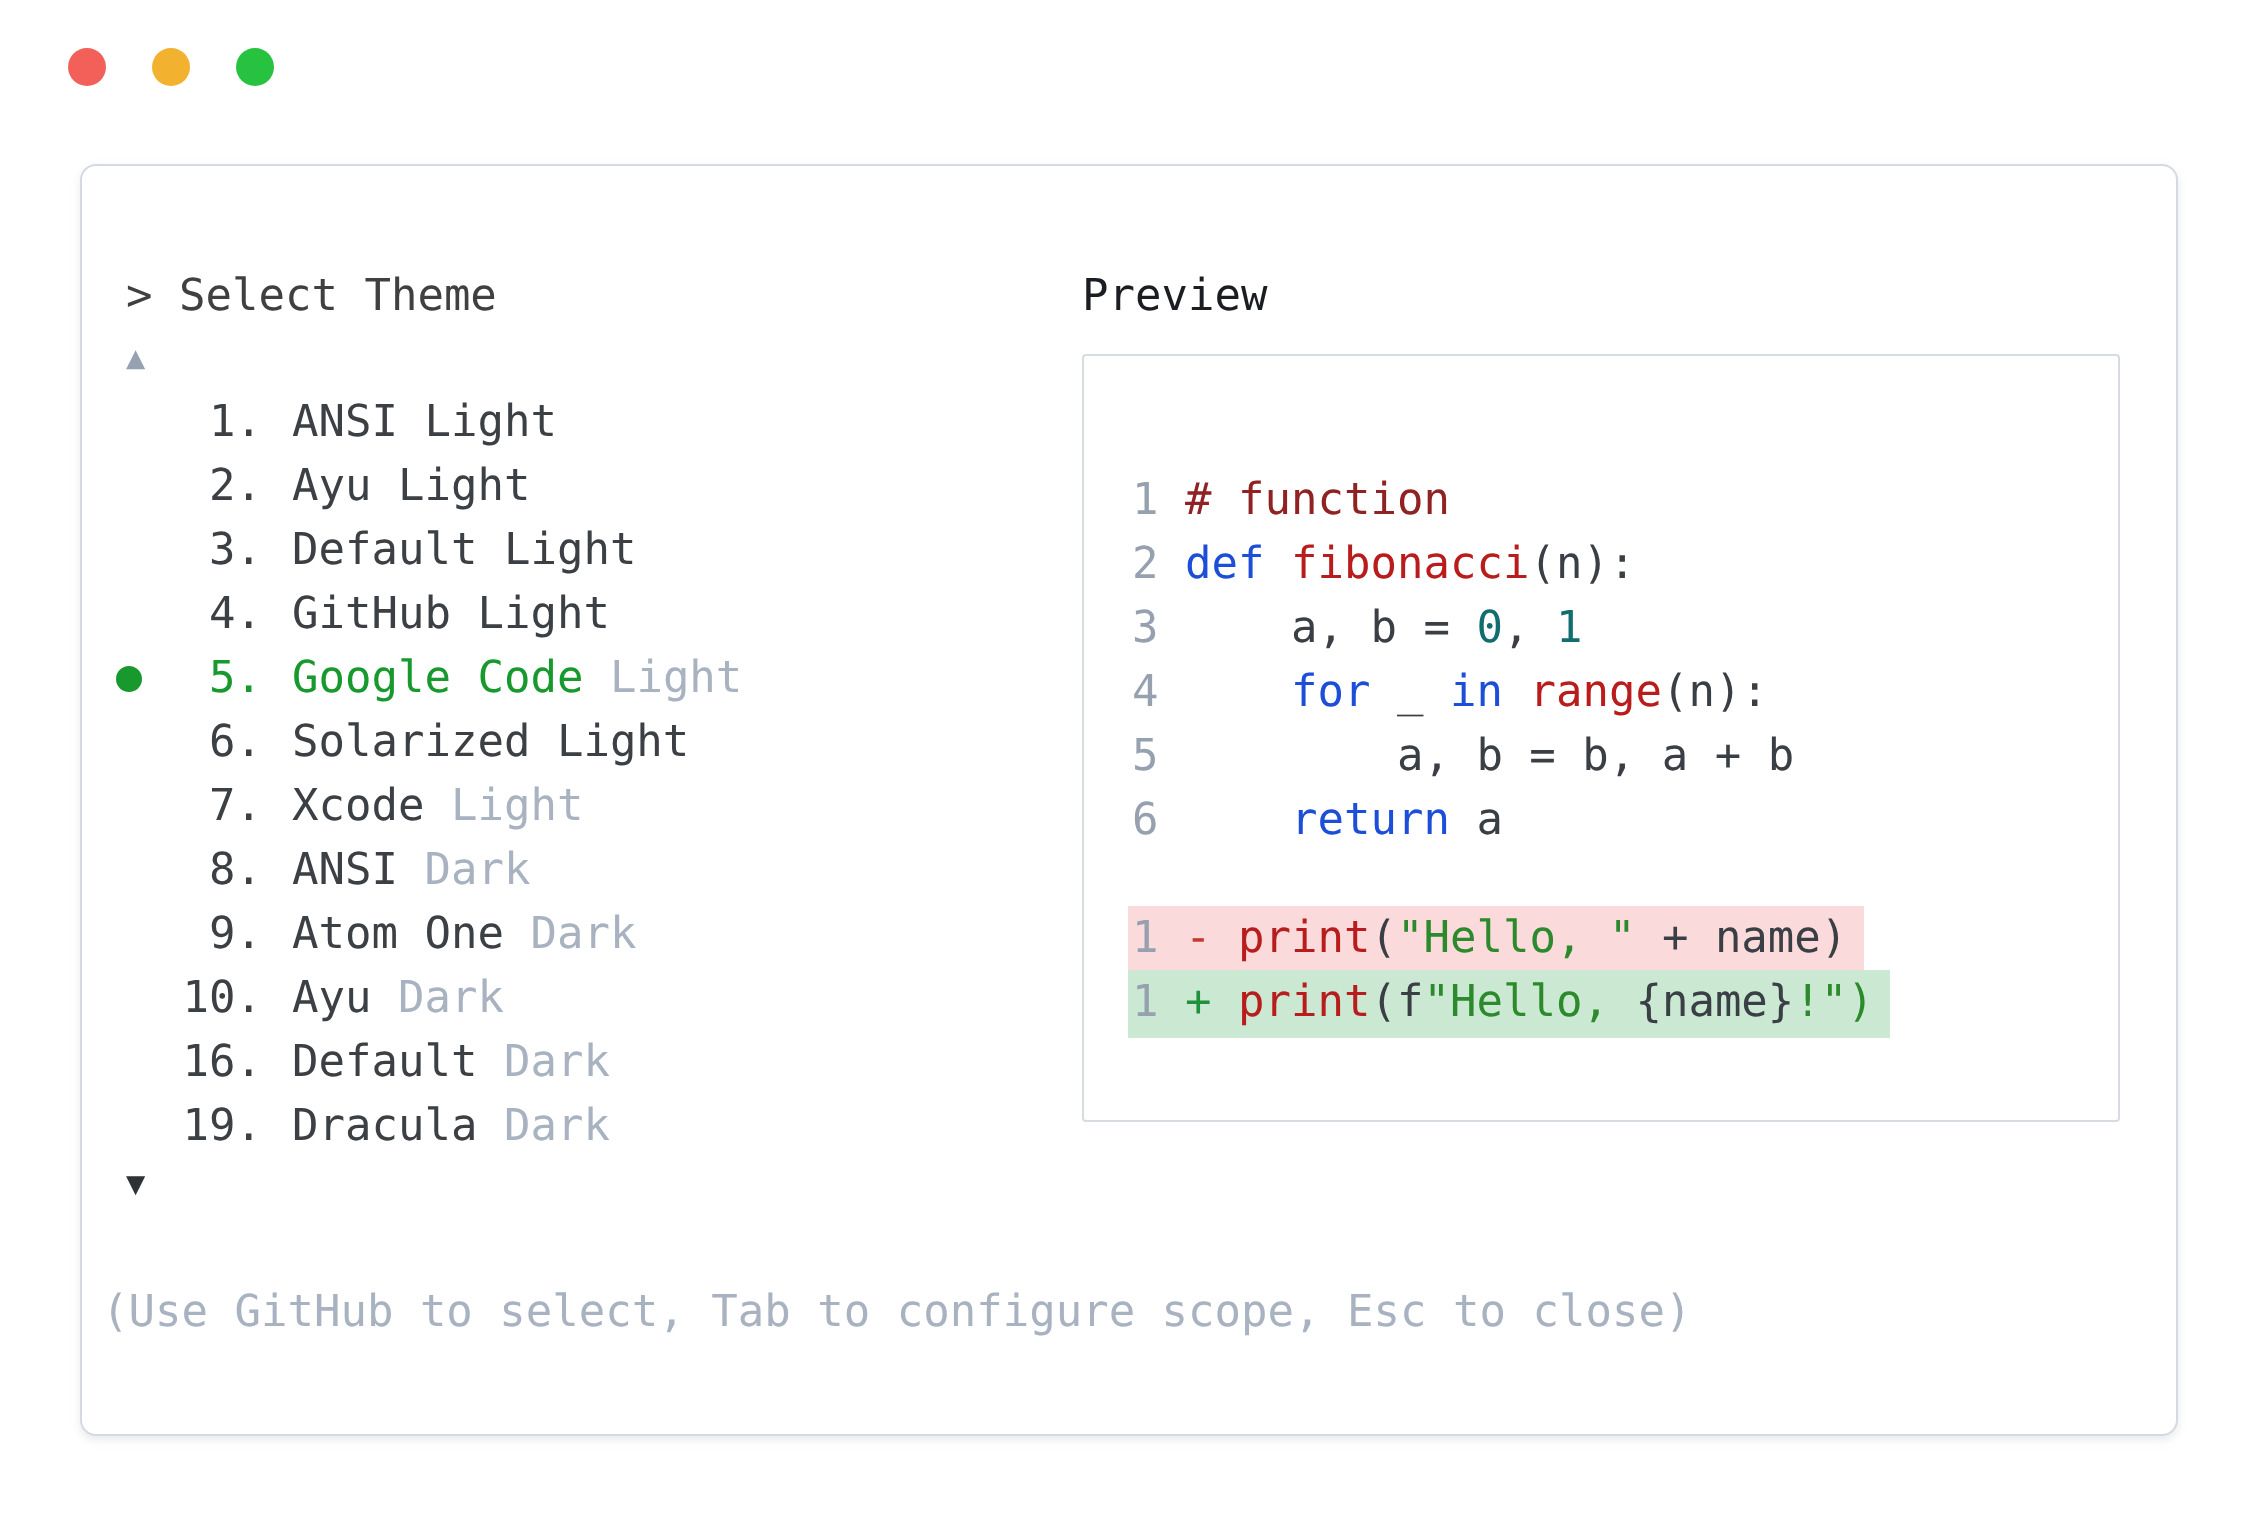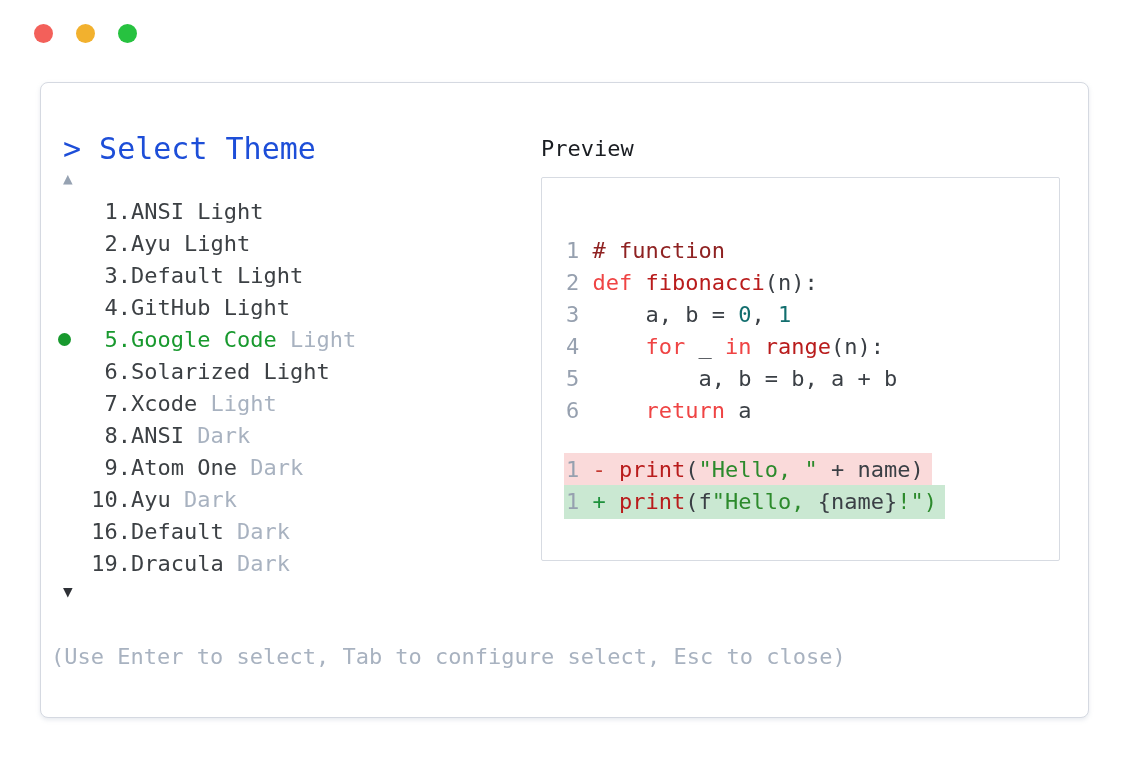--- a/index.html
+++ b/index.html
@@ -18,21 +18,21 @@
 
   
   .panel {
     position:absolute; left:40px; top:82px; width:1047px; height:634px;
     background:#fff; border:1.5px solid #d5d9e1; border-radius:8px;
     box-shadow:0 2px 4px rgba(160,170,190,0.25);
   }
 
   .prompt-title {
     position:absolute; left:22px; top:52px;
-    font-size:30px; line-height:28px; color:#1d4ed8; white-space:pre;
+    font-size:22px; line-height:28px; color:#404040; white-space:pre;
   }
   .preview-title {
     position:absolute; left:500px; top:52px;
     font-size:22px; line-height:28px; color:#1a1d22;
   }
 
   .scroll-up {
     position:absolute; left:22px; top:86px;
     font-size:16px; line-height:20px; color:#96a2b2; cursor:pointer;
   }
@@ -42,42 +42,42 @@
   }
 
   #theme-list { position:absolute; left:0; top:112px; width:480px; }
   .theme-row {
     display:flex; align-items:center; height:32px;
     font-size:22px; color:#3c4044; cursor:pointer;
   }
   .bullet-slot { width:40px; padding-left:17px; box-sizing:border-box; display:flex; align-items:center; }
   .bullet-dot { width:13px; height:13px; border-radius:50%; background:#18992e; }
   .num  { width:50px; text-align:right; flex:none; }
-  .name { white-space:pre; }
+  .name { margin-left:15px; white-space:pre; }
   .theme-row.selected .main { color:#18992e; }
   .theme-row.selected .num  { color:#18992e; }
   .dim { color:#a8b2c0; }
 
   
   .preview-box {
     position:absolute; left:500px; top:94px; width:519px; height:384px;
     border:1.5px solid #d7dbe2; border-radius:2px; background:#fff; box-sizing:border-box;
   }
   .code-area { position:absolute; left:24px; top:57px; }
   .code-line { height:32px; font-size:22px; line-height:32px; white-space:pre; color:#3a3f45; }
   .spacer { height:26px; }
   .lineno { color:#96a0af; }
   .line-inner { display:inline-block; }
   .diff-line .line-inner { padding:1px 8px 1px 2px; margin-left:-2px; }
   .diff-removed .line-inner { background:#fadada; }
   .diff-added   .line-inner { background:#cae8d2; }
 
   .tk-plain   { color:#3a3f45; }
   .tk-comment { color:#8f2222; }
-  .tk-kw      { color:#ef4444; }
+  .tk-kw      { color:#1d4ed8; }
   .tk-fn      { color:#b91c1c; }
   .tk-num     { color:#126e6e; }
   .tk-str     { color:#2c8a2c; }
   .tk-del     { color:#c43930; }
   .tk-add     { color:#1e913c; }
 
   .help {
     position:absolute; left:10px; top:560px;
     font-size:22px; line-height:28px; color:#a8b2c0; white-space:pre;
   }
@@ -173,14 +173,14 @@
         <div class="code-line"><span class="line-inner"><span class="lineno">3</span> <span class="tk-plain">    a, b = </span><span class="tk-num">0</span><span class="tk-plain">, </span><span class="tk-num">1</span></span></div>
         <div class="code-line"><span class="line-inner"><span class="lineno">4</span> <span class="tk-plain">    </span><span class="tk-kw">for</span><span class="tk-plain"> _ </span><span class="tk-kw">in</span><span class="tk-plain"> </span><span class="tk-fn">range</span><span class="tk-plain">(n):</span></span></div>
         <div class="code-line"><span class="line-inner"><span class="lineno">5</span> <span class="tk-plain">        a, b = b, a + b</span></span></div>
         <div class="code-line"><span class="line-inner"><span class="lineno">6</span> <span class="tk-plain">    </span><span class="tk-kw">return</span><span class="tk-plain"> a</span></span></div>
         <div class="spacer"></div>
         <div class="code-line diff-line diff-removed"><span class="line-inner"><span class="lineno">1</span> <span class="tk-del">- </span><span class="tk-fn">print</span><span class="tk-plain">(</span><span class="tk-str">"Hello, "</span><span class="tk-plain"> + name)</span></span></div>
         <div class="code-line diff-line diff-added"><span class="line-inner"><span class="lineno">1</span> <span class="tk-add">+ </span><span class="tk-fn">print</span><span class="tk-plain">(f</span><span class="tk-str">"Hello, </span><span class="tk-plain">{name}</span><span class="tk-str">!")</span></span></div>
       </div>
   </div>
 
-  <div class="help">(Use Enter to select, Tab to configure select, Esc to close)</div>
+  <div class="help">(Use GitHub to select, Tab to configure scope, Esc to close)</div>
 </div>
 
 </body></html>

